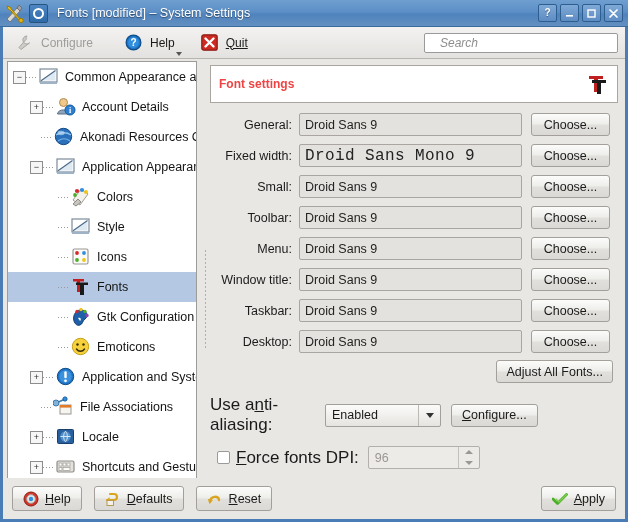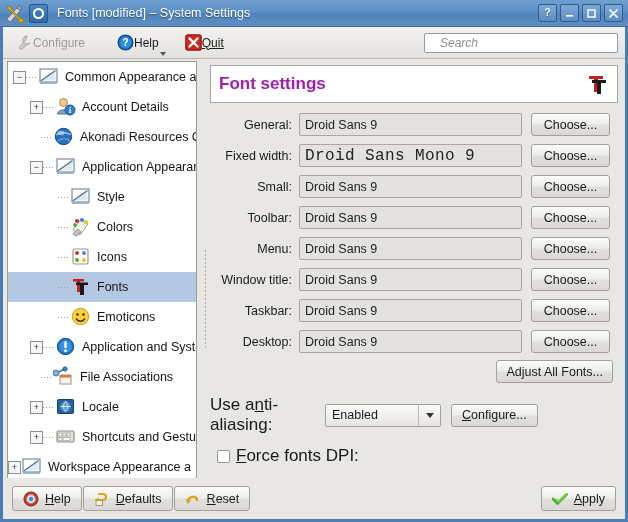--- a/index.html
+++ b/index.html
@@ -47,21 +47,21 @@
   }
   .tb-btn svg{display:block;}
   
   .toolbar{
     position:absolute;left:3px;top:27px;width:622px;height:32px;
     background:linear-gradient(180deg,#f3f2f1,#e4e2df);
     border-bottom:1px solid #b8b5b0;
     display:flex;align-items:center;box-sizing:border-box;
   }
   .tool{
-    display:flex;align-items:center;gap:0;height:24px;padding:0 6px;margin-left:6px;
+    display:flex;align-items:center;gap:8px;height:24px;padding:0 6px;margin-left:6px;
     border:1px solid transparent;border-radius:3px;white-space:nowrap;font-size:12px;
     position:relative;
   }
   .tool.disabled{color:#9e9c99;}
   .tool .ic{width:17px;height:17px;flex:none;position:relative;}
   .caret-mini{
     position:absolute;right:-1px;bottom:-1px;width:0;height:0;
     border-left:3px solid transparent;border-right:3px solid transparent;
     border-top:4px solid #555;
   }
@@ -130,21 +130,21 @@
     position:absolute;left:3px;top:190px;width:4px;height:100px;
     background-image:radial-gradient(circle,#b2afaa 40%,transparent 42%);
     background-size:3px 4px;
   }
   
   .main{flex:1 1 auto;height:460px;position:relative;padding:6px 7px 0 0;box-sizing:border-box;}
   .header{
     margin-left:0;height:38px;background:#ffffff;border:1px solid #a9a6a1;
     display:flex;align-items:center;padding:0 8px;box-sizing:border-box;
   }
-  .header .htitle{font-weight:bold;font-size:17px;color:#a21caf;}
+  .header .htitle{font-weight:bold;font-size:12px;color:#ef4444;}
   .header .hicon{margin-left:auto;width:26px;height:26px;position:relative;}
   .rows{margin-top:9px;}
   .frow{display:flex;align-items:center;height:25px;margin-bottom:6px;}
   .flabel{width:82px;text-align:right;font-size:12.5px;padding-right:7px;flex:none;color:#1b1b1b;}
   .fval{
     width:223px;height:23px;flex:none;box-sizing:border-box;
     background:#e4e2de;border:1px solid #a9a6a1;border-radius:2px;
     display:flex;align-items:center;padding:0 5px;font-size:12.5px;color:#232323;
   }
   .fval.mono{font-family:"Liberation Mono",monospace;font-size:16px;letter-spacing:.4px;}
@@ -189,21 +189,21 @@
   .spin .sarrows div{flex:1;display:flex;align-items:center;justify-content:center;}
   .up{width:0;height:0;border-left:4px solid transparent;border-right:4px solid transparent;border-bottom:4px solid #9b9893;}
   .dn{width:0;height:0;border-left:4px solid transparent;border-right:4px solid transparent;border-top:4px solid #9b9893;}
   
   .bottom{
     position:absolute;left:3px;bottom:3px;width:622px;height:41px;
     background:#e9e7e3;box-sizing:border-box;
     display:flex;align-items:center;padding:0 9px;
   }
   .bbtn{height:25px;padding:0 10px;gap:6px;}
-  .bbtn + .bbtn{margin-left:1px;}
+  .bbtn + .bbtn{margin-left:12px;}
   .bbtn.right{margin-left:auto;}
   .bic{width:16px;height:16px;flex:none;position:relative;}
   u.acc{text-decoration:underline;}
   svg{display:block;}
 </style>
 </head>
 <body>
 
 <div class="window">
 
@@ -335,50 +335,50 @@
               </svg>
             </span>
             <span class="tlabel">Application Appearanc</span>
           </div>
           <div class="trow">
             <span style="width: 39px; flex: 0 0 auto; height: 1px;"></span>
             <span class="texp none"></span>
             <span class="dots"></span>
             <span class="ticon">
               <svg width="21" height="21" viewBox="0 0 21 21">
-                <rect x="2" y="3" width="17" height="13" fill="#ffffff" stroke="#7c8a99" stroke-width="1.2"></rect>
-                <path d="M3.5 14.5 L17.5 4.5 L17.5 14.5 Z" fill="#dfe9f2"></path>
-                <path d="M3 14.8 L17.5 4.5" stroke="#4a6b8a" stroke-width="1.2"></path>
-                <rect x="2" y="16" width="17" height="2" fill="#9fb3c6"></rect>
-              </svg>
-            </span>
-            <span class="tlabel">Style</span>
-          </div>
-          <div class="trow">
-            <span style="width: 39px; flex: 0 0 auto; height: 1px;"></span>
-            <span class="texp none"></span>
-            <span class="dots"></span>
-            <span class="ticon">
-              <svg width="21" height="21" viewBox="0 0 21 21">
                 <path d="M3 14 L11 3 L18 8 L10 19 Z" fill="#f3f1ec" stroke="#a09d97" stroke-width="1"></path>
                 <circle cx="7" cy="5" r="2.1" fill="#d42a2a"></circle>
                 <circle cx="12" cy="4" r="2.1" fill="#2f8ede"></circle>
                 <circle cx="16" cy="6" r="2" fill="#f0c419"></circle>
                 <circle cx="5" cy="9" r="1.9" fill="#4caf28"></circle>
                 <path d="M3 18 L8 13 L11 16 L6 20 Z" fill="#c9c6c0" stroke="#8d8a85" stroke-width="1"></path>
               </svg>
             </span>
             <span class="tlabel">Colors</span>
           </div>
           <div class="trow">
             <span style="width: 39px; flex: 0 0 auto; height: 1px;"></span>
             <span class="texp none"></span>
             <span class="dots"></span>
             <span class="ticon">
               <svg width="21" height="21" viewBox="0 0 21 21">
+                <rect x="2" y="3" width="17" height="13" fill="#ffffff" stroke="#7c8a99" stroke-width="1.2"></rect>
+                <path d="M3.5 14.5 L17.5 4.5 L17.5 14.5 Z" fill="#dfe9f2"></path>
+                <path d="M3 14.8 L17.5 4.5" stroke="#4a6b8a" stroke-width="1.2"></path>
+                <rect x="2" y="16" width="17" height="2" fill="#9fb3c6"></rect>
+              </svg>
+            </span>
+            <span class="tlabel">Style</span>
+          </div>
+          <div class="trow">
+            <span style="width: 39px; flex: 0 0 auto; height: 1px;"></span>
+            <span class="texp none"></span>
+            <span class="dots"></span>
+            <span class="ticon">
+              <svg width="21" height="21" viewBox="0 0 21 21">
                 <rect x="3" y="3" width="15" height="15" rx="1.5" fill="#fafaf8" stroke="#9b9893" stroke-width="1.2"></rect>
                 <circle cx="7" cy="7" r="1.9" fill="#d42a2a"></circle>
                 <circle cx="14" cy="7" r="1.9" fill="#2f8ede"></circle>
                 <circle cx="7" cy="14" r="1.9" fill="#4caf28"></circle>
                 <circle cx="14" cy="14" r="1.9" fill="#f0c419"></circle>
               </svg>
             </span>
             <span class="tlabel">Icons</span>
           </div>
           <div class="trow sel">
@@ -386,20 +386,36 @@
             <span class="texp none"></span>
             <span class="dots"></span>
             <span class="ticon">
               <svg width="21" height="21" viewBox="0 0 21 21">
                 <path d="M3 3 H14 V5.6 H10 V6.5 H7 V5.6 H3 Z" fill="#c01f20"></path>
                 <path d="M7 5.6 H10 V16 H7 Z" fill="#c01f20"></path>
                 <path d="M6 6.4 H18 V9 H14 V19 H10 V9 H6 Z" fill="#1a1a1a"></path>
               </svg>
             </span>
             <span class="tlabel">Fonts</span>
+          </div>
+          <div class="trow">
+            <span style="width: 39px; flex: 0 0 auto; height: 1px;"></span>
+            <span class="texp none"></span>
+            <span class="dots"></span>
+            <span class="ticon">
+              <svg width="21" height="21" viewBox="0 0 21 21">
+                <path d="M4 15 C2 9, 7 3, 12 4 C17 5, 19 10, 15 13 C12 15.4, 13 18, 10 19 C7 20, 5 18, 4 15 Z" fill="#1f5fa8" stroke="#123f73" stroke-width="1"></path>
+                <circle cx="7" cy="5.5" r="1.7" fill="#d42a2a"></circle>
+                <circle cx="11" cy="3.5" r="1.7" fill="#f0c419"></circle>
+                <circle cx="15" cy="5.5" r="1.7" fill="#4caf28"></circle>
+                <circle cx="17" cy="9.5" r="1.7" fill="#8e44ad"></circle>
+                <path d="M8 12 C10 11, 12 13, 10 15" fill="#ffffff"></path>
+              </svg>
+            </span>
+            <span class="tlabel">Gtk Configuration</span>
           </div>
           <div class="trow">
             <span style="width: 39px; flex: 0 0 auto; height: 1px;"></span>
             <span class="texp none"></span>
             <span class="dots"></span>
             <span class="ticon">
               <svg width="21" height="21" viewBox="0 0 21 21">
                 <circle cx="10.5" cy="10.5" r="8.2" fill="#f5d13c" stroke="#c8a017" stroke-width="1"></circle>
                 <circle cx="7.5" cy="8.5" r="1.2" fill="#3a2c05"></circle>
                 <circle cx="13.5" cy="8.5" r="1.2" fill="#3a2c05"></circle>
@@ -589,20 +605,31 @@
             </span>
         </div>
         <div class="btn configure">
           <span><u class="acc">C</u>onfigure...</span>
         </div>
       </div>
 
       <div class="dpi-row">
         <span class="chk"></span>
         <span class="dpi-label"><u class="acc">F</u>orce fonts DPI:</span>
+        <div class="spin">
+          <span>96</span>
+          <span class="sarrows">
+            <div>
+                <span class="up"></span>
+              </div>
+            <div>
+                <span class="dn"></span>
+              </div>
+          </span>
+        </div>
       </div>
     </div>
   </div>
 
   <div class="bottom">
     <div class="btn bbtn">
       <span class="bic">
         <svg width="16" height="16" viewBox="0 0 16 16">
           <circle cx="8" cy="8" r="7" fill="#d8352a" stroke="#8f1c14" stroke-width="1"></circle>
           <circle cx="8" cy="8" r="4.4" fill="#e8e6e2" stroke="#9a9892" stroke-width="1"></circle>

